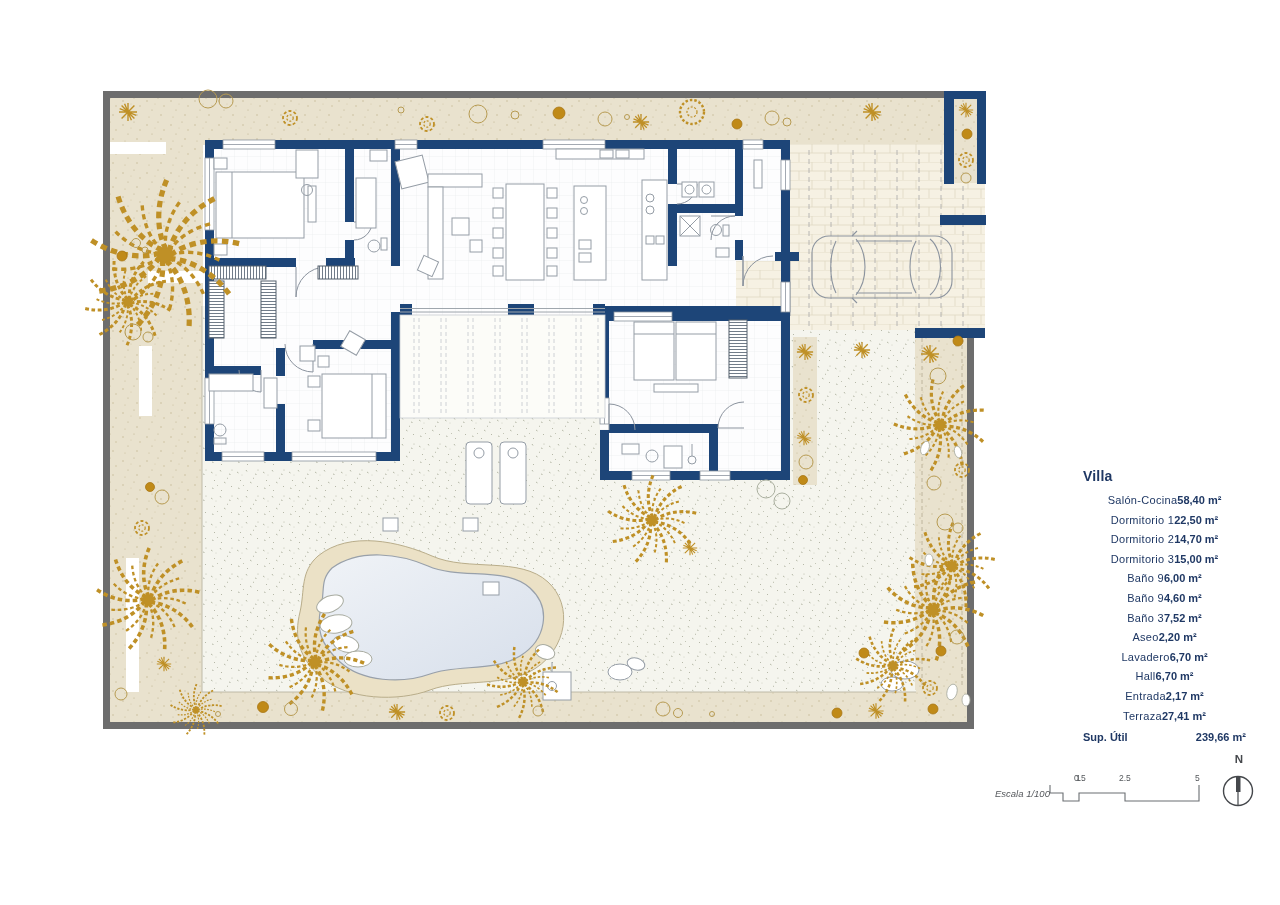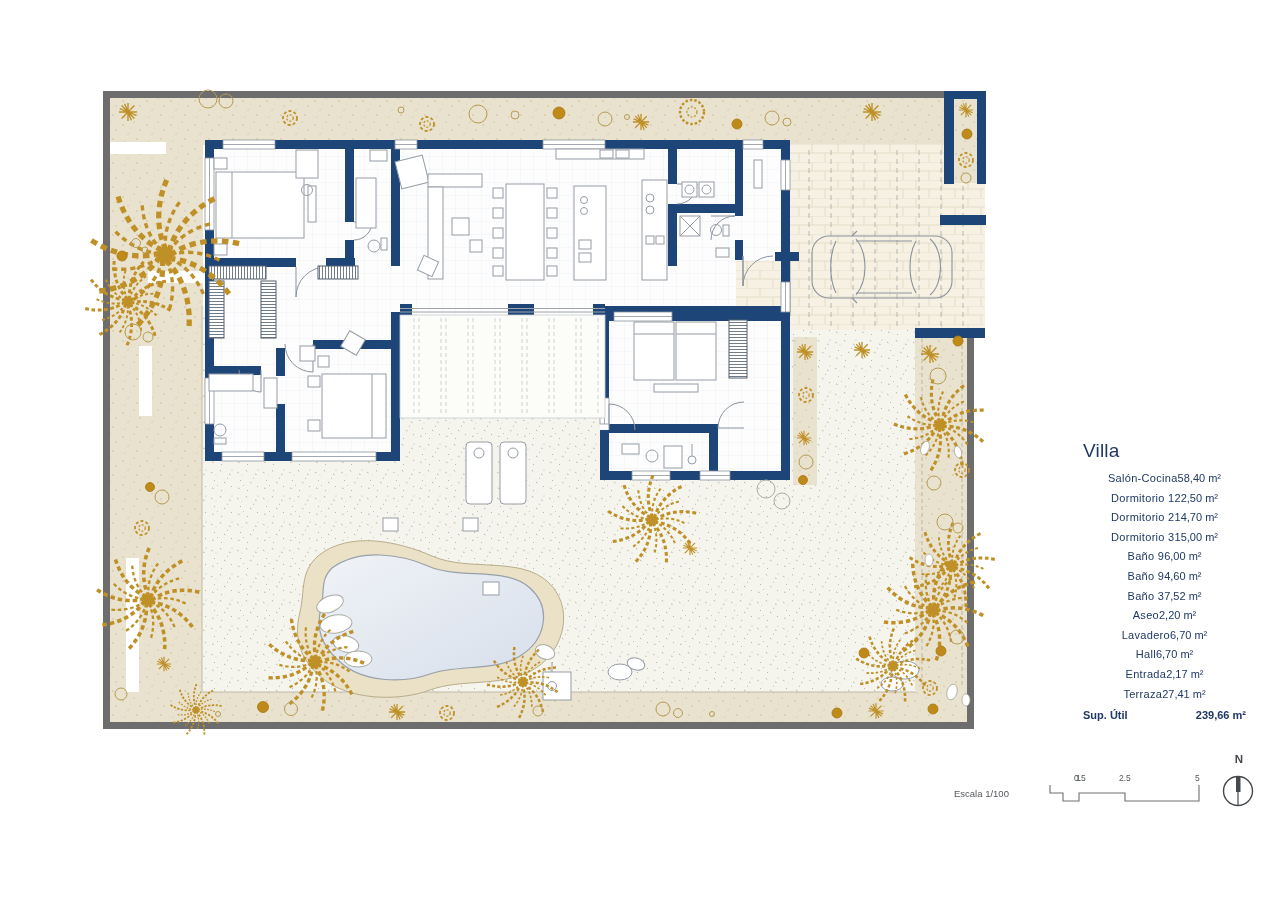--- a/index.html
+++ b/index.html
@@ -1,24 +1,24 @@
 <!DOCTYPE html>
 <html><head>
 <meta charset="utf-8">
 <style>
   html,body{margin:0;padding:0;background:#ffffff;}
   #canvas{position:relative;width:1280px;height:905px;background:#ffffff;overflow:hidden;
           font-family:"Liberation Sans",sans-serif;}
   #plan-svg{position:absolute;left:0;top:0;}
   
   #legend{position:absolute;left:1083px;top:440px;width:163px;color:#1f3864;}
-  #legend .heading{font-size:19px;font-weight:normal;margin-bottom:10px;letter-spacing:.2px;}
+  #legend .heading{font-size:14px;font-weight:bold;margin-bottom:10px;letter-spacing:.2px;margin-top:28px;}
   #legend .row{display:flex;justify-content:center;align-items:baseline;height:19.6px;font-size:11px;}
   #legend .row .lab{letter-spacing:.3px;}
-  #legend .row .val{font-weight:normal;}
+  #legend .row .val{font-weight:bold;}
   #legend .total{display:flex;justify-content:space-between;margin-top:2px;font-size:11px;font-weight:bold;}
   
   .sb-text{position:absolute;color:#55585c;font-size:9.5px;}
   .sb-tick{position:absolute;color:#55585c;font-size:8.5px;}
   #north-label{position:absolute;left:1231px;top:753px;width:16px;text-align:center;
                color:#45484c;font-size:11.5px;font-weight:bold;}
 </style>
 </head>
 <body>
 
@@ -502,20 +502,20 @@
   <div class="row">
     <span class="lab">Terraza</span>
     <span class="val">27,41 m²</span>
   </div>
   <div class="total">
     <span>Sup. Útil</span>
     <span>239,66 m²</span>
   </div>
 </div>
 
-<span class="sb-text" style="left:954px;top:788px;">Escala 1/100</span>
+<span class="sb-text" style="left:995px;top:788px;font-style:italic;">Escala 1/100</span>
 <span class="sb-tick" style="left:1074px;top:773px;">0.5</span>
 <span class="sb-tick" style="left:1076px;top:773px;">1</span>
 <span class="sb-tick" style="left:1119px;top:773px;">2.5</span>
 <span class="sb-tick" style="left:1195px;top:773px;">5</span>
 <span id="north-label">N</span>
 
 </div>
 
 </body></html>

